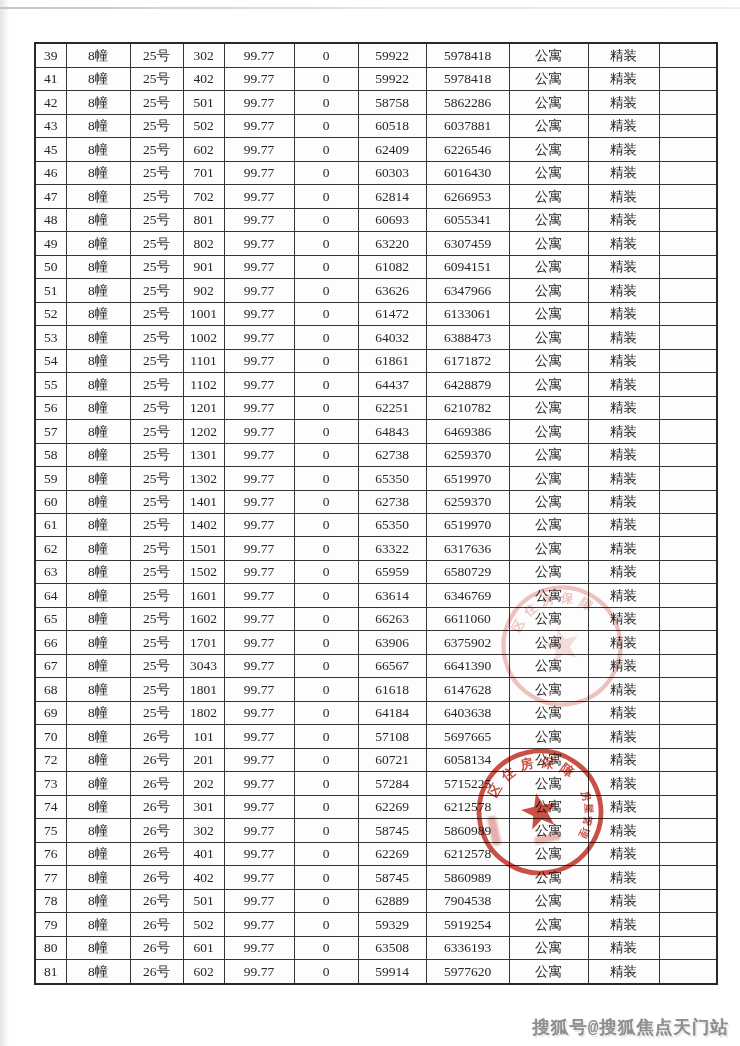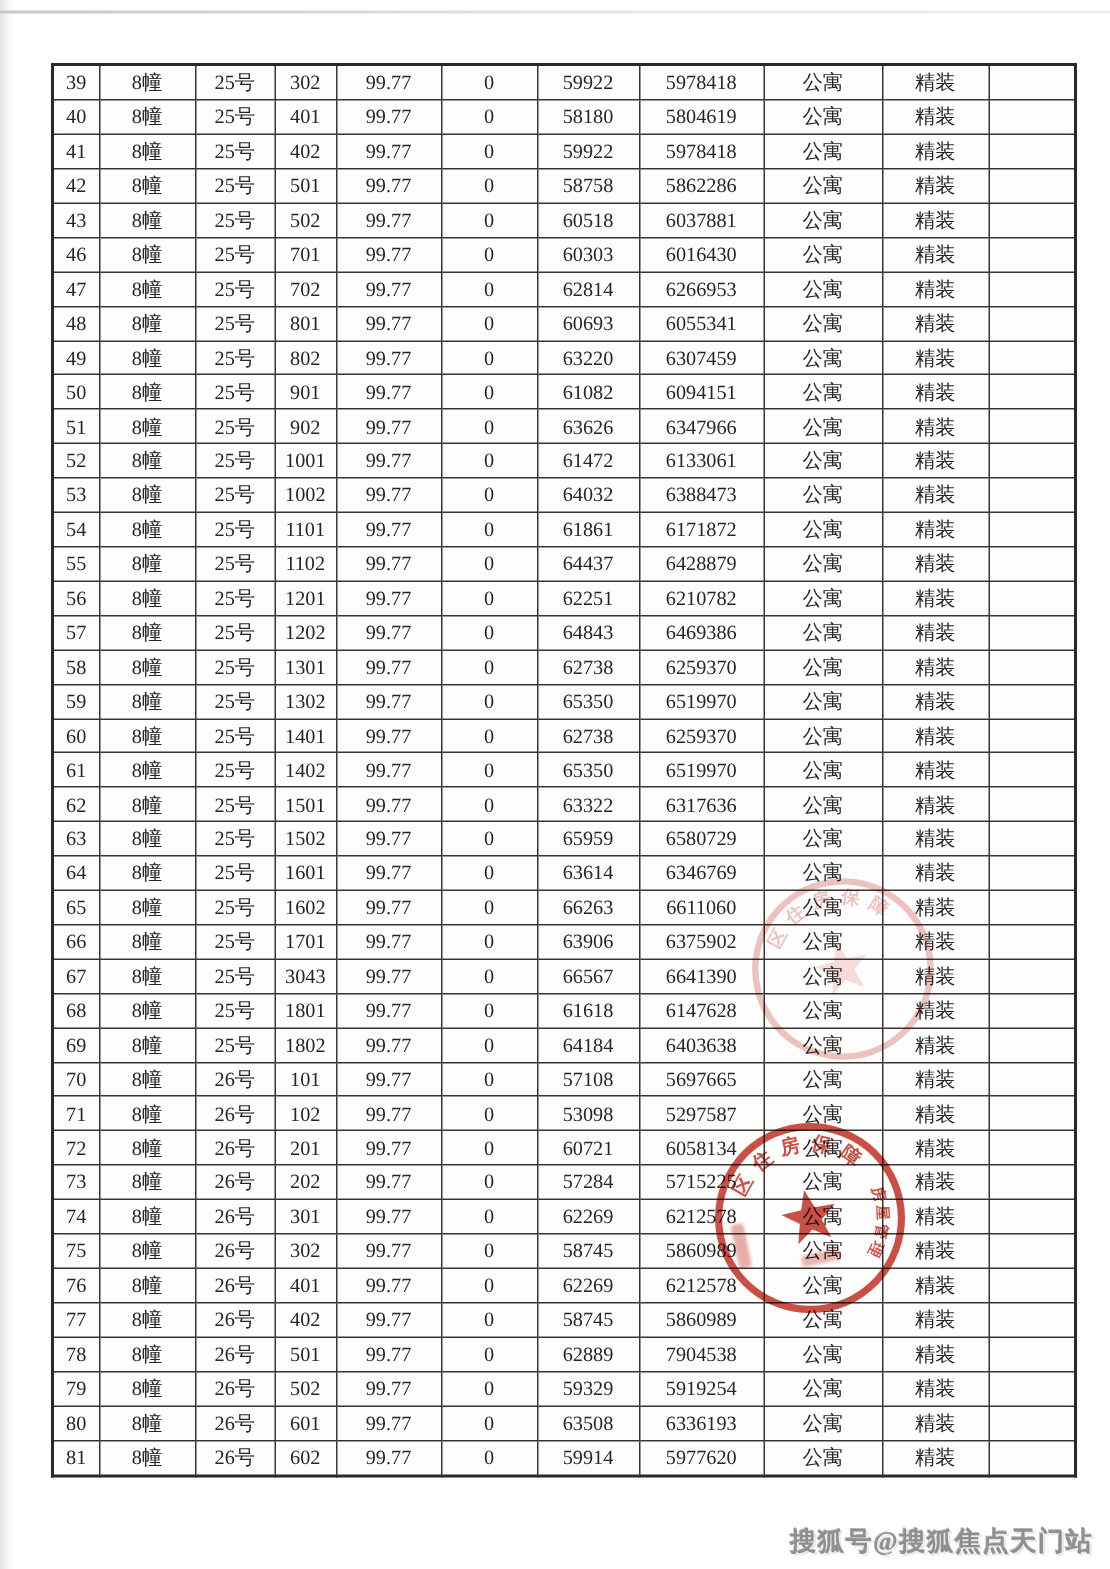--- a/index.html
+++ b/index.html
@@ -36,21 +36,21 @@
   .stamp{position:absolute;mix-blend-mode:multiply;pointer-events:none;}
   .stamp-lower{left:466px;top:738px;width:148px;height:148px;opacity:0.88;}
   .stamp-upper{left:490px;top:574px;width:144px;height:144px;opacity:0.30;}
   .stamp text{font-family:"Liberation Serif","DejaVu Serif",serif;font-weight:bold;}
   
   .watermark{
     position:absolute;right:11px;bottom:7px;
     font-size:17.5px;font-weight:bold;letter-spacing:1px;
     color:#8f8f8f;
     text-shadow:1.5px 1.5px 0 #e9e9e9, -0.5px -0.5px 0 #b5b5b5;
-    font-family:Liberation Serif, serif;
+    font-family:Liberation Mono, monospace;
   }
 </style>
 </head>
 <body>
 
 <div class="scan-left-shadow"></div>
 <div class="scan-top-line"></div>
 
 <table class="price-table">
   <colgroup>
@@ -74,33 +74,20 @@
         <td>302</td>
         <td>99.77</td>
         <td>0</td>
         <td>59922</td>
         <td>5978418</td>
         <td>公寓</td>
         <td>精装</td>
         <td></td>
       </tr>
       <tr>
-        <td>40</td>
-        <td>8幢</td>
-        <td>25号</td>
-        <td>401</td>
-        <td>99.77</td>
-        <td>0</td>
-        <td>58180</td>
-        <td>5804619</td>
-        <td>公寓</td>
-        <td>精装</td>
-        <td></td>
-      </tr>
-      <tr>
         <td>41</td>
         <td>8幢</td>
         <td>25号</td>
         <td>402</td>
         <td>99.77</td>
         <td>0</td>
         <td>59922</td>
         <td>5978418</td>
         <td>公寓</td>
         <td>精装</td>
@@ -126,20 +113,33 @@
         <td>502</td>
         <td>99.77</td>
         <td>0</td>
         <td>60518</td>
         <td>6037881</td>
         <td>公寓</td>
         <td>精装</td>
         <td></td>
       </tr>
       <tr>
+        <td>45</td>
+        <td>8幢</td>
+        <td>25号</td>
+        <td>602</td>
+        <td>99.77</td>
+        <td>0</td>
+        <td>62409</td>
+        <td>6226546</td>
+        <td>公寓</td>
+        <td>精装</td>
+        <td></td>
+      </tr>
+      <tr>
         <td>46</td>
         <td>8幢</td>
         <td>25号</td>
         <td>701</td>
         <td>99.77</td>
         <td>0</td>
         <td>60303</td>
         <td>6016430</td>
         <td>公寓</td>
         <td>精装</td>
@@ -446,33 +446,20 @@
       </tr>
       <tr>
         <td>70</td>
         <td>8幢</td>
         <td>26号</td>
         <td>101</td>
         <td>99.77</td>
         <td>0</td>
         <td>57108</td>
         <td>5697665</td>
-        <td>公寓</td>
-        <td>精装</td>
-        <td></td>
-      </tr>
-      <tr>
-        <td>71</td>
-        <td>8幢</td>
-        <td>26号</td>
-        <td>102</td>
-        <td>99.77</td>
-        <td>0</td>
-        <td>53098</td>
-        <td>5297587</td>
         <td>公寓</td>
         <td>精装</td>
         <td></td>
       </tr>
       <tr>
         <td>72</td>
         <td>8幢</td>
         <td>26号</td>
         <td>201</td>
         <td>99.77</td>

